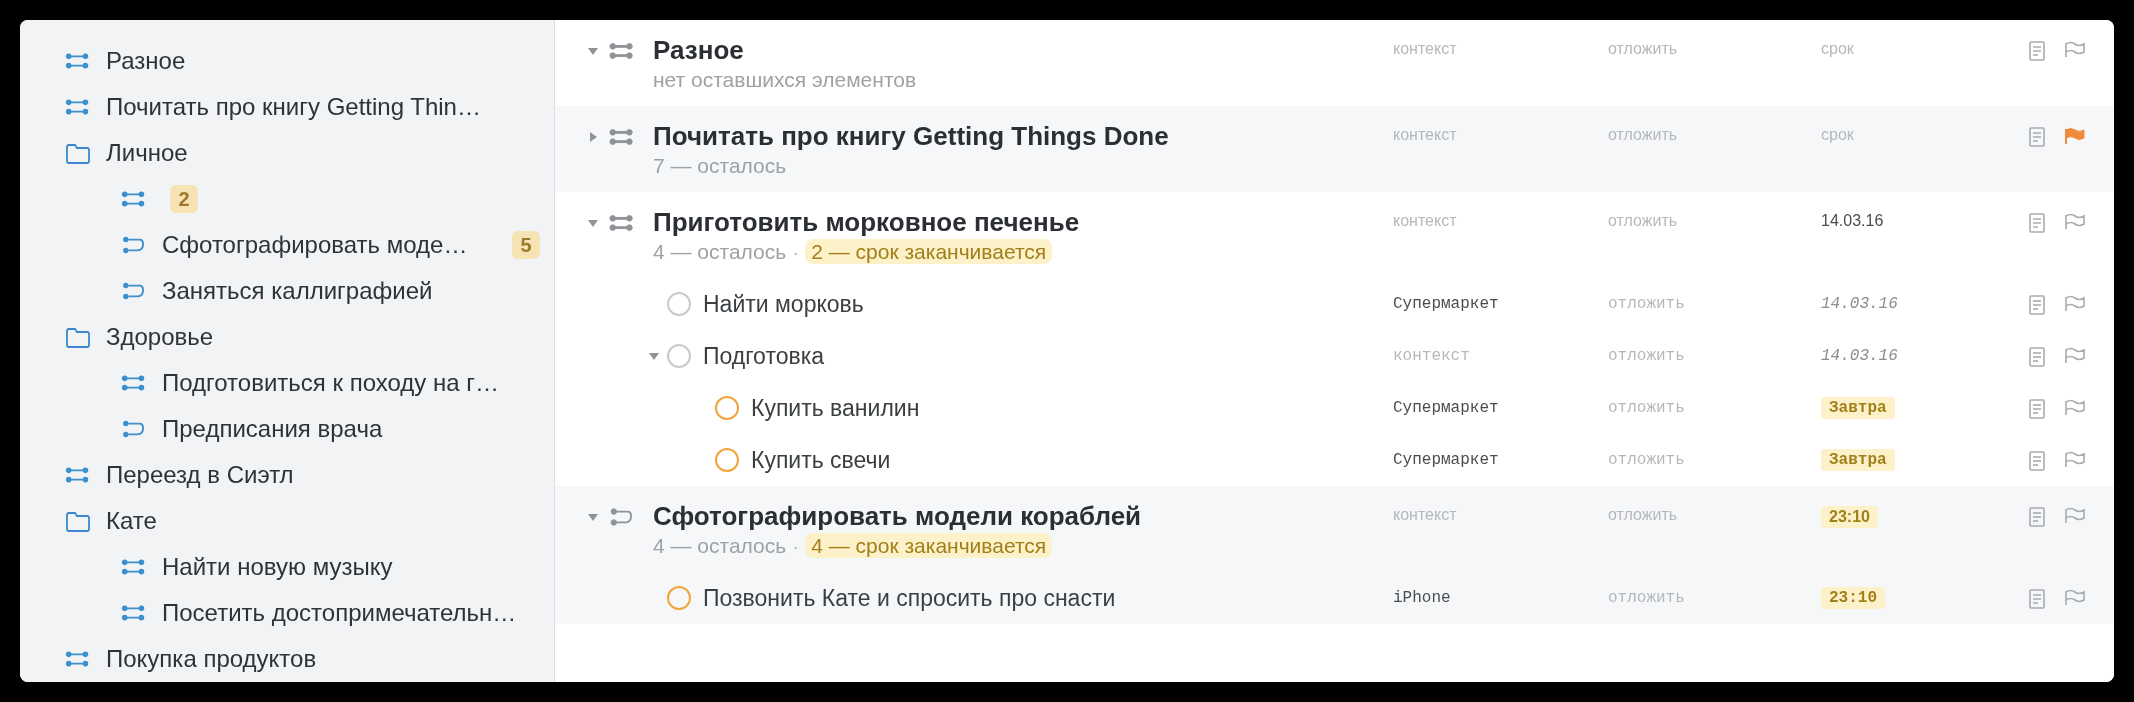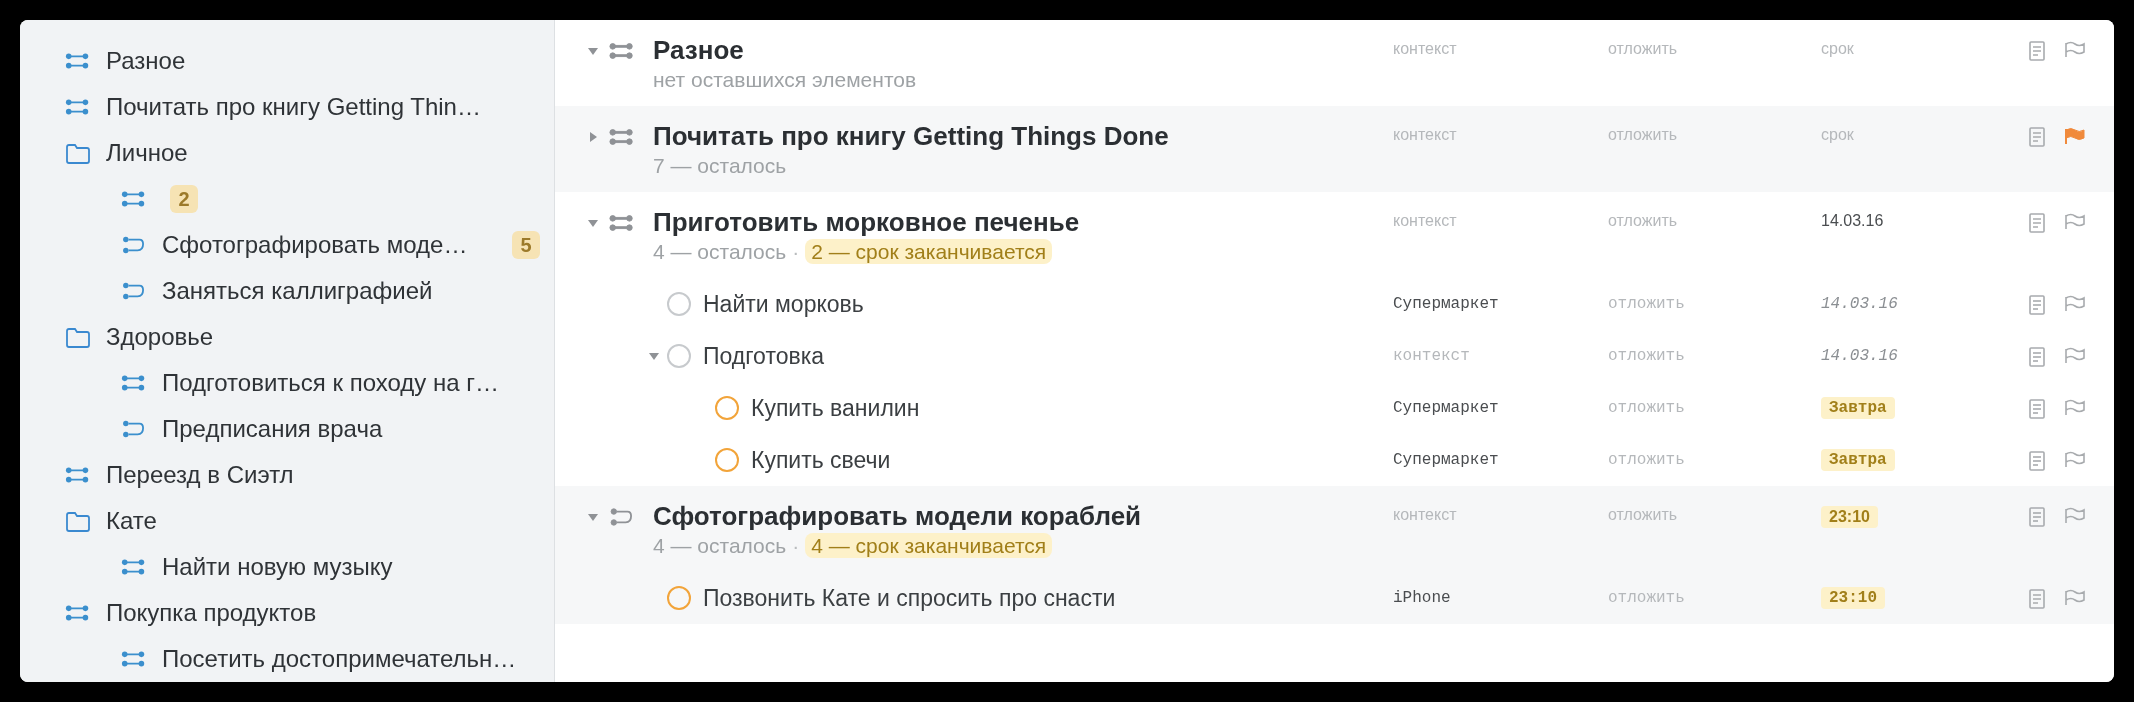--- a/index.html
+++ b/index.html
@@ -216,45 +216,45 @@
     <circle cx="4" cy="5" r="3"></circle>
               <rect x="4" y="4" width="16" height="2" rx="1"></rect>
               <circle cx="22" cy="5" r="3"></circle>
     <circle cx="4" cy="15" r="3"></circle>
               <rect x="4" y="14" width="16" height="2" rx="1"></rect>
               <circle cx="22" cy="15" r="3"></circle>
   </svg>
 </span>
           <span class="sb-label">Найти новую музыку</span>
         </div>
+        <div class="sb-row depth1">
+          <span class="sb-icon">
+  <svg class="parallel" viewBox="0 0 28 20">
+    <circle cx="4" cy="5" r="3"></circle>
+              <rect x="4" y="4" width="16" height="2" rx="1"></rect>
+              <circle cx="22" cy="5" r="3"></circle>
+    <circle cx="4" cy="15" r="3"></circle>
+              <rect x="4" y="14" width="16" height="2" rx="1"></rect>
+              <circle cx="22" cy="15" r="3"></circle>
+  </svg>
+</span>
+          <span class="sb-label">Посетить достопримечательн…</span>
+        </div>
         <div class="sb-row depth0">
           <span class="sb-icon">
   <svg class="parallel" viewBox="0 0 28 20">
     <circle cx="4" cy="5" r="3"></circle>
               <rect x="4" y="4" width="16" height="2" rx="1"></rect>
               <circle cx="22" cy="5" r="3"></circle>
     <circle cx="4" cy="15" r="3"></circle>
               <rect x="4" y="14" width="16" height="2" rx="1"></rect>
               <circle cx="22" cy="15" r="3"></circle>
   </svg>
 </span>
           <span class="sb-label">Покупка продуктов</span>
-        </div>
-        <div class="sb-row depth1">
-          <span class="sb-icon">
-  <svg class="parallel" viewBox="0 0 28 20">
-    <circle cx="4" cy="5" r="3"></circle>
-              <rect x="4" y="4" width="16" height="2" rx="1"></rect>
-              <circle cx="22" cy="5" r="3"></circle>
-    <circle cx="4" cy="15" r="3"></circle>
-              <rect x="4" y="14" width="16" height="2" rx="1"></rect>
-              <circle cx="22" cy="15" r="3"></circle>
-  </svg>
-</span>
-          <span class="sb-label">Посетить достопримечательн…</span>
         </div>
       </div>
 
     <div class="main" id="main">
         <div class="block">
           <div class="block-head">
             <div class="bh-gutter">
               <span class="disclosure">
                 <svg viewBox="0 0 12 12">
                   <path d="M1 3 L11 3 L6 10 Z"></path>

